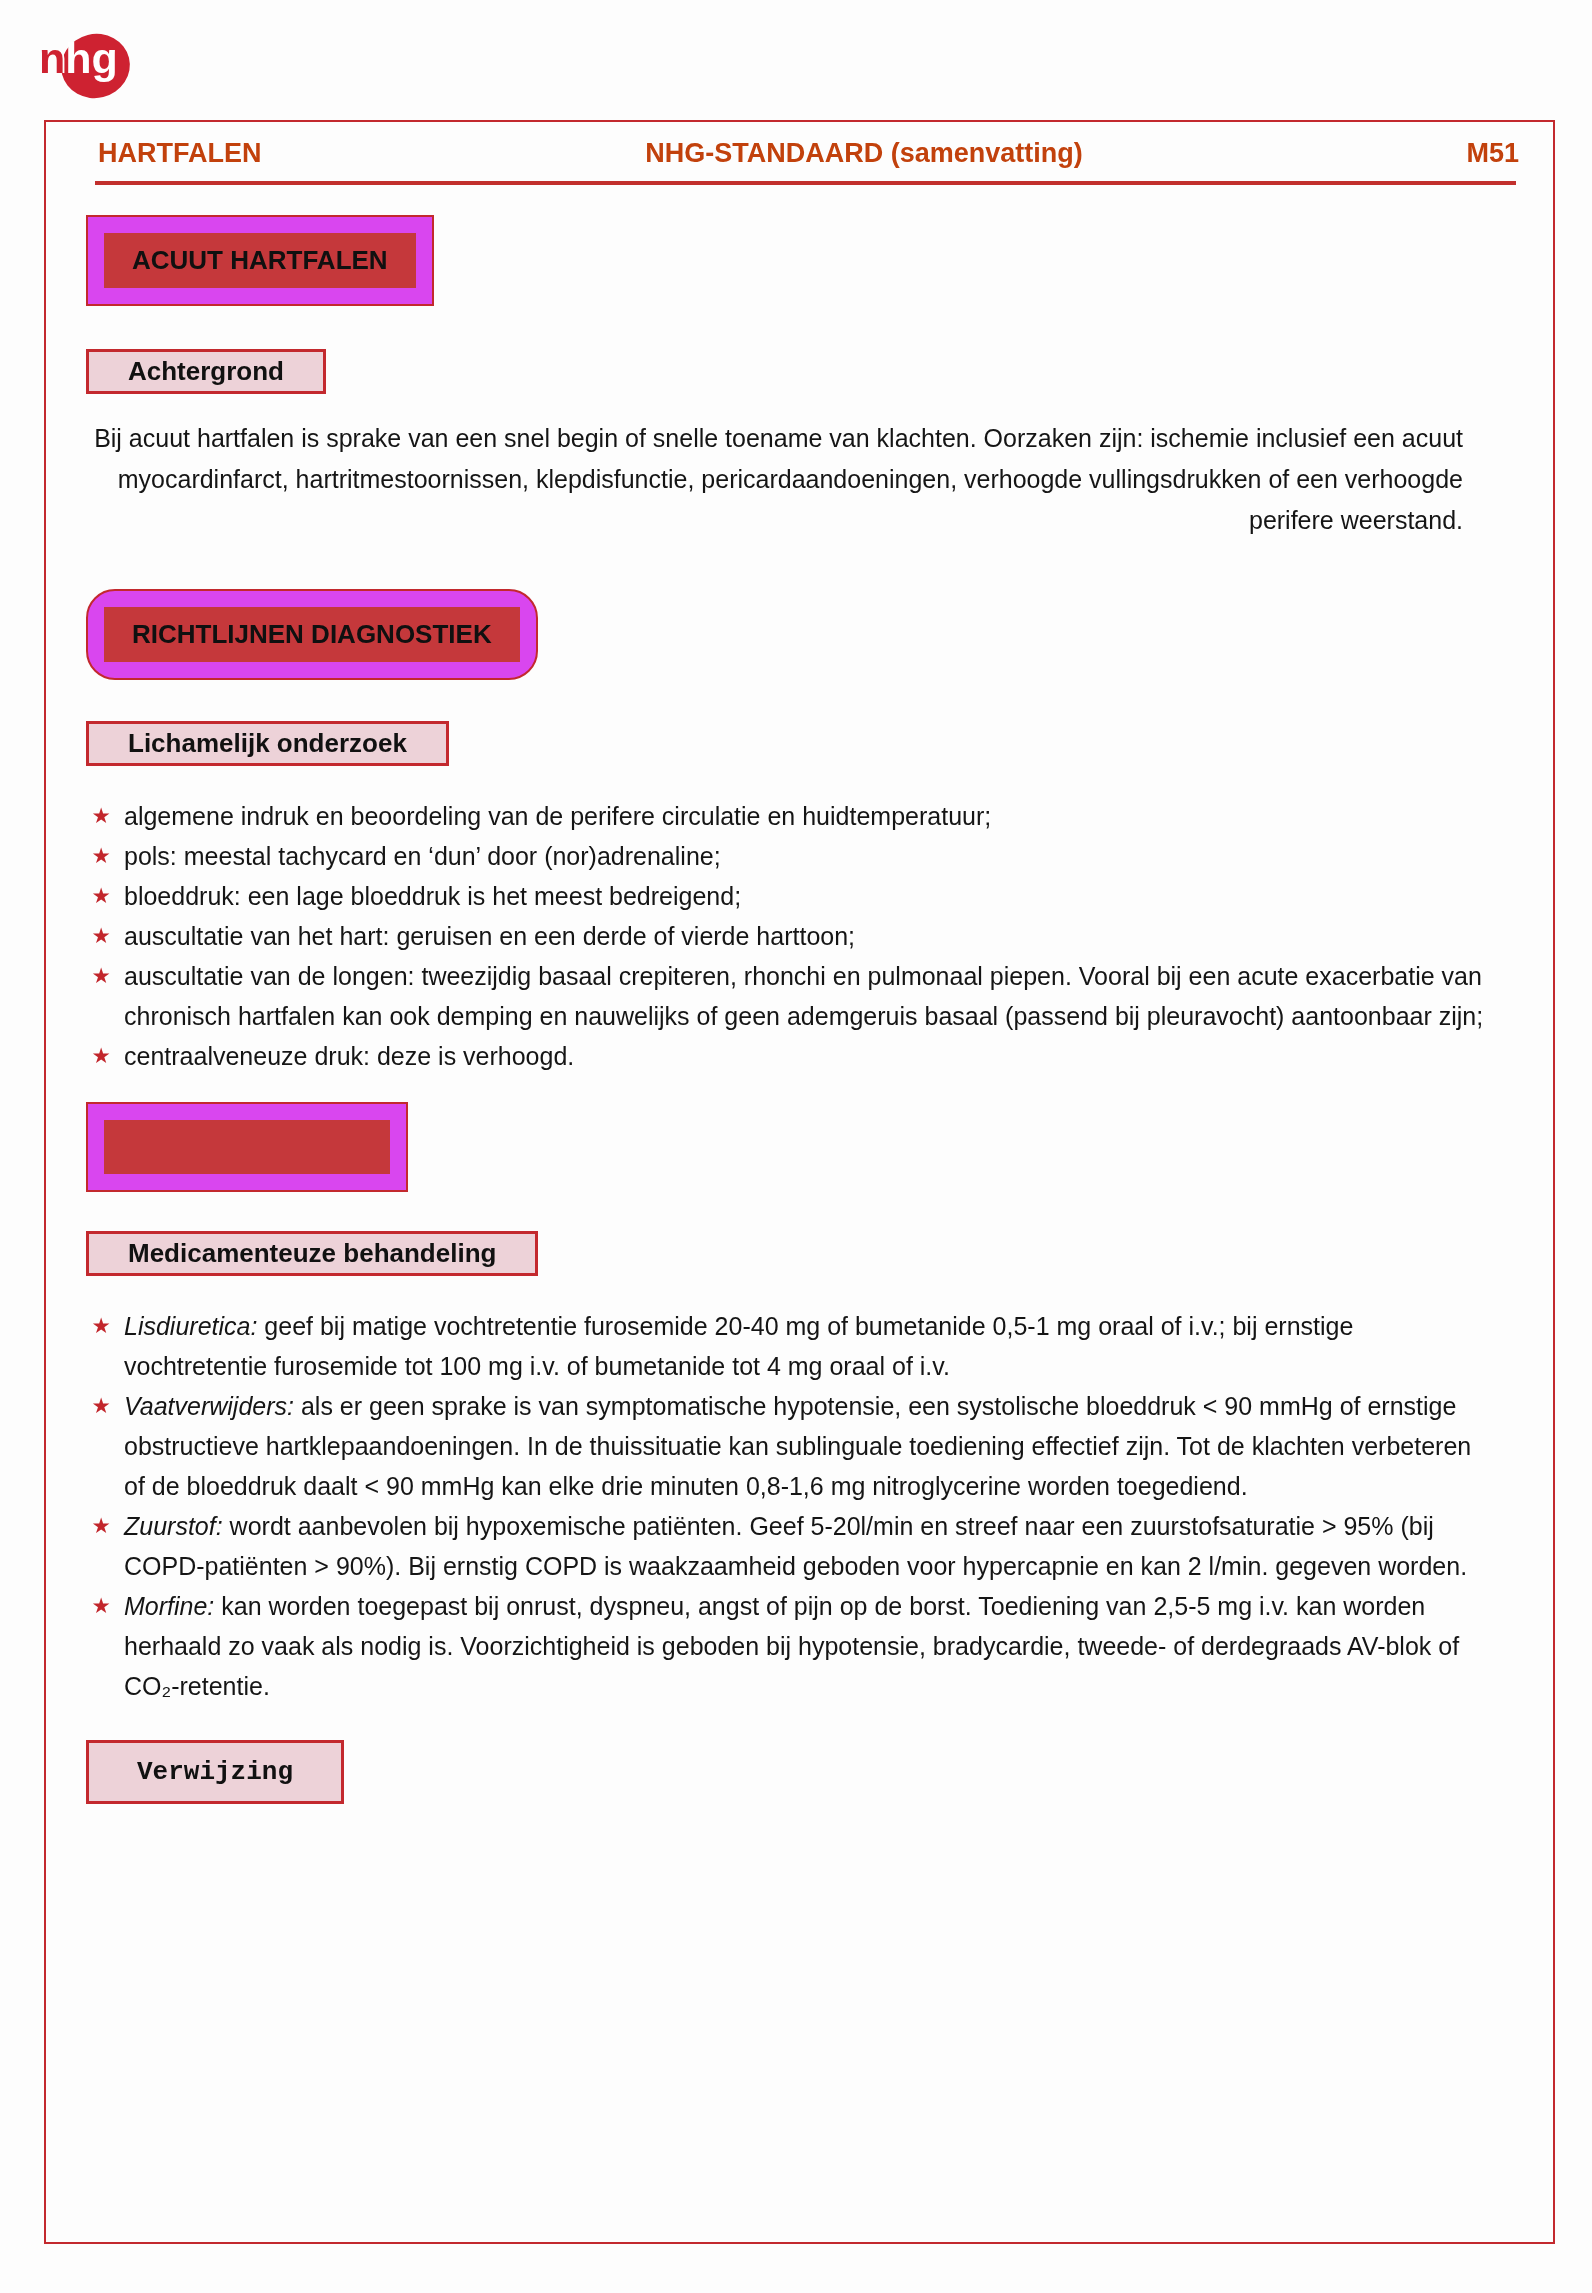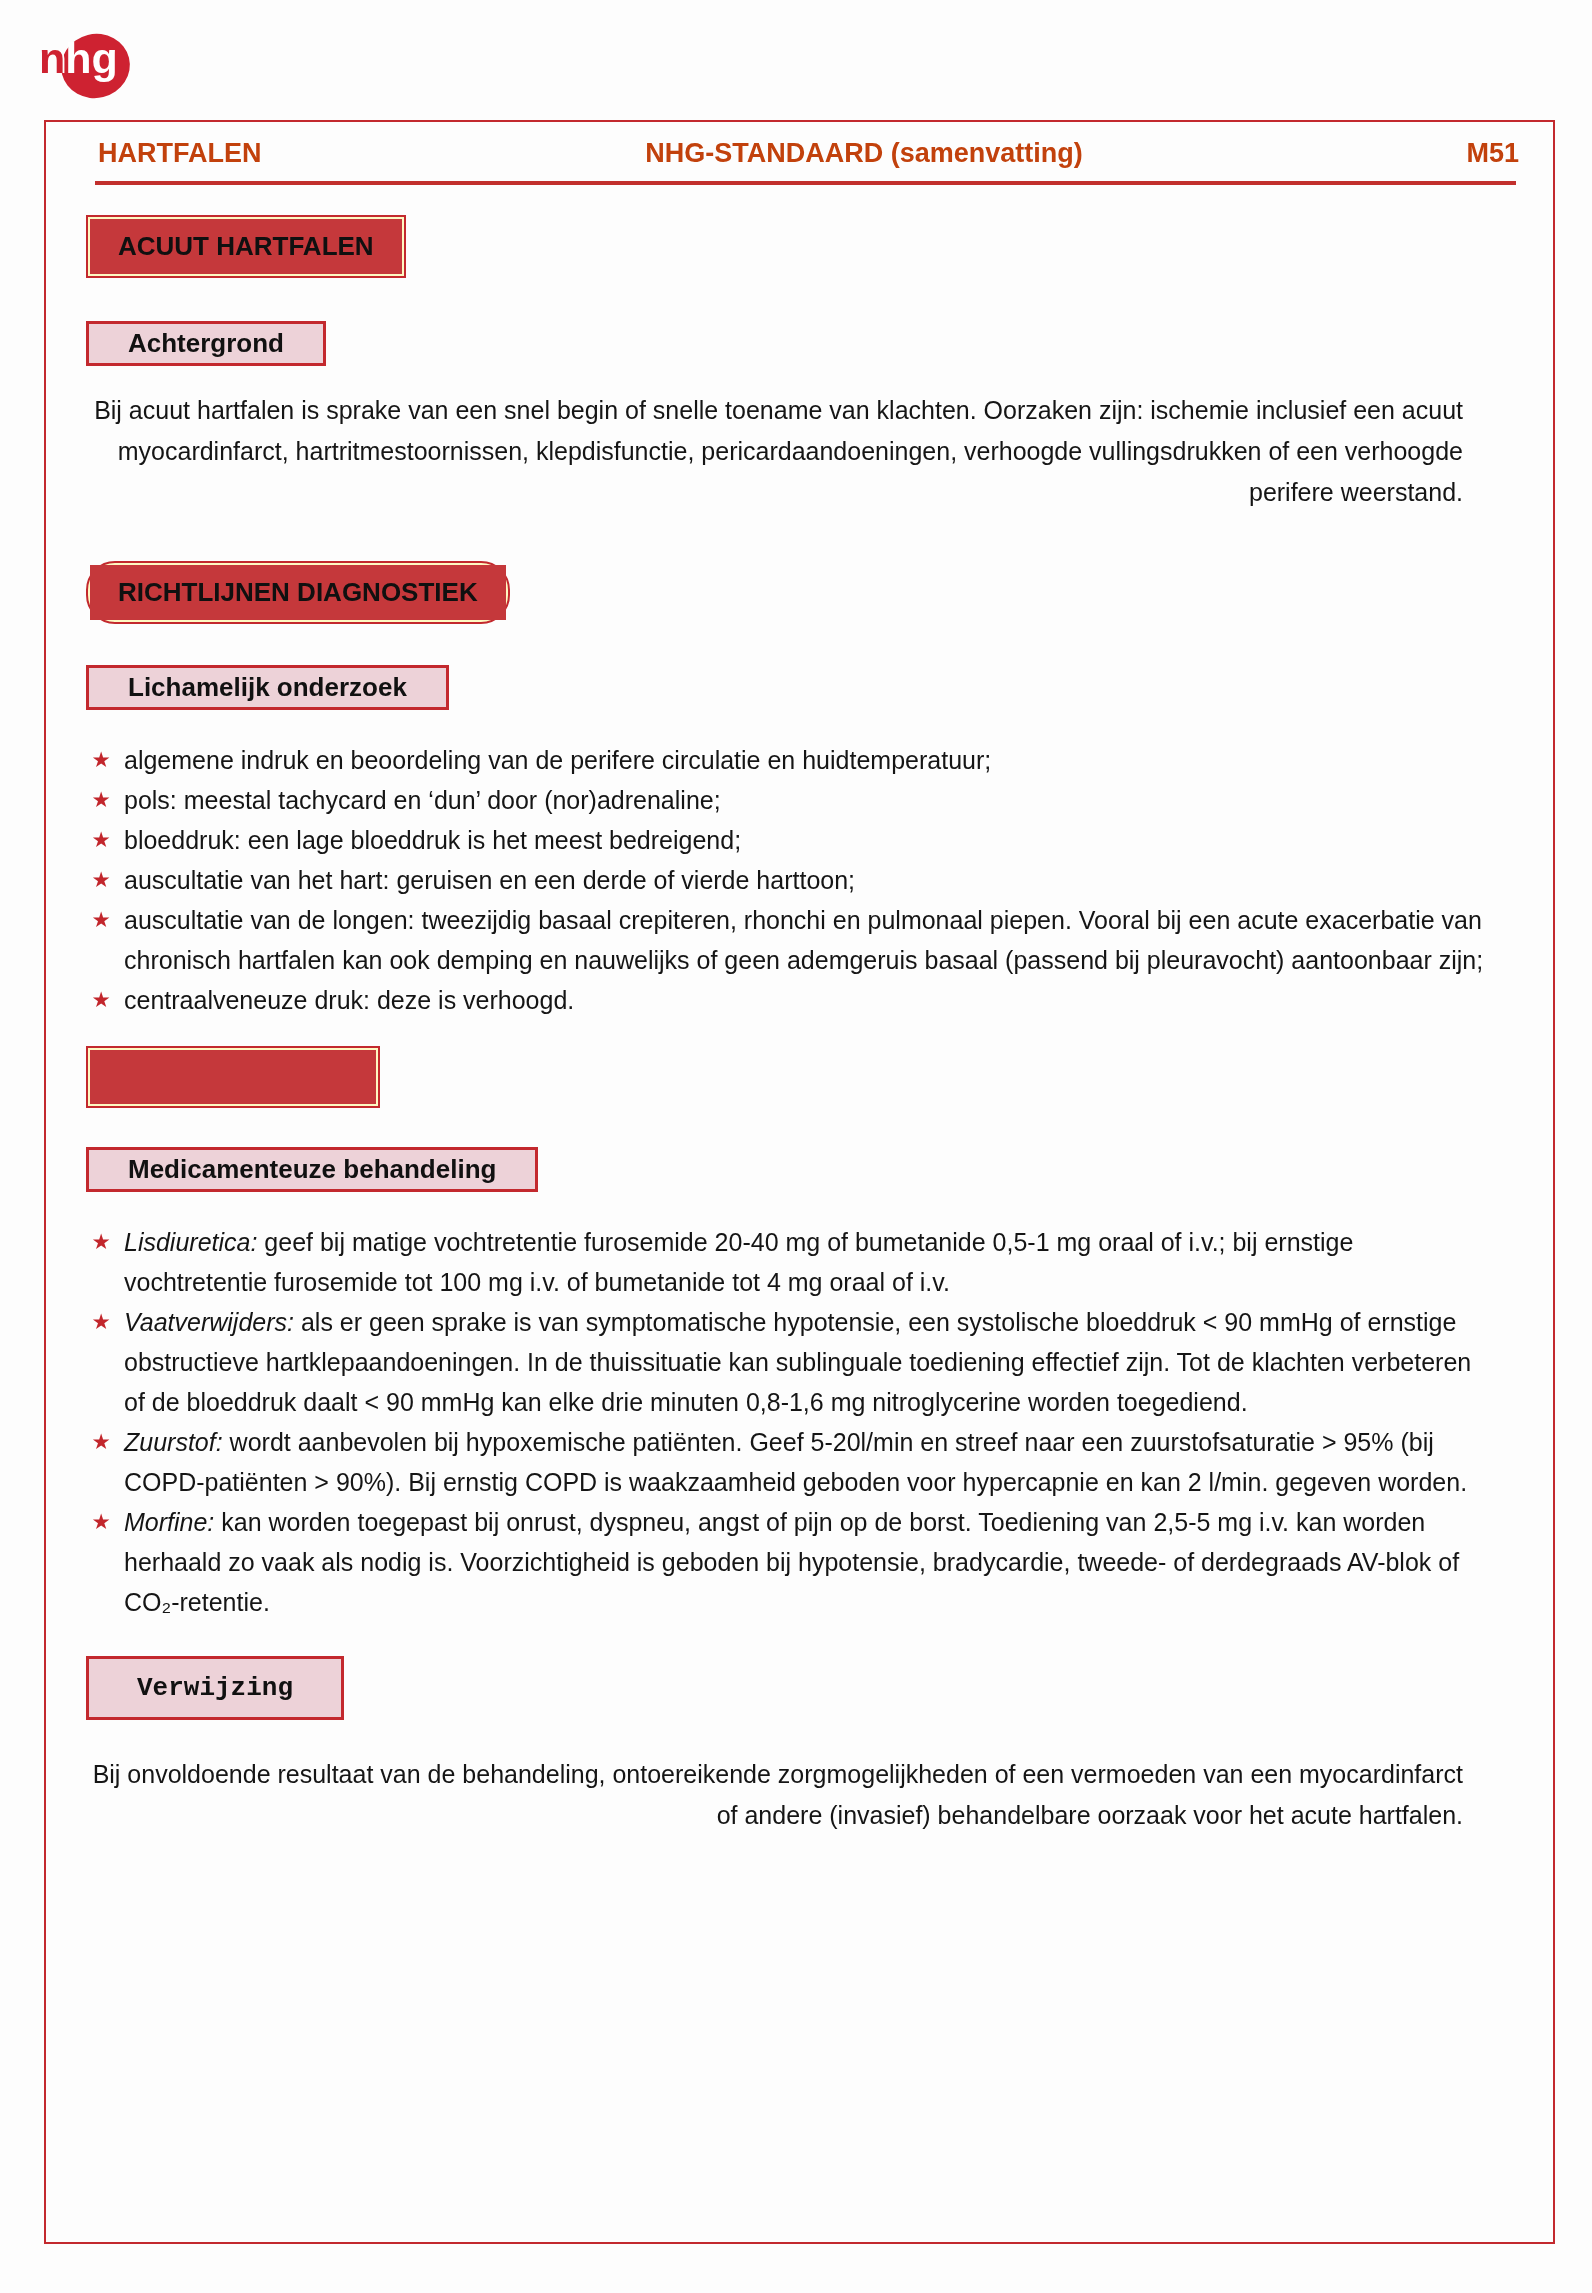--- a/index.html
+++ b/index.html
@@ -43,22 +43,22 @@
   .header-center { text-align:center; }
   .header-rule { height:3.7px; background:#c2302d; margin:12px 37px 0 49px; }
 
   
   .content { padding:0 56px 0 40px; }
 
   
   .banner {
     display:inline-block;
     border:2.8px solid #c3292e;
-    background:#fef9c3;
-    padding:2px;
+    background:#d946ef;
+    padding:16px;
   }
   .banner-inner {
     background:#c5383b;
     color:#101010;
     font-weight:bold; font-size:26px;
     text-align:center;
     padding:12px 28px;
     min-width:281px;
   }
   .banner-acuut { margin-top:30px; }
@@ -168,17 +168,16 @@
     <ul class="star-list">
       <li><span class="star">★</span><span class="lead">Lisdiuretica:</span><span> geef bij matige vochtretentie furosemide 20-40 mg of bumetanide 0,5-1 mg oraal of i.v.; bij ernstige vochtretentie furosemide tot 100 mg i.v. of bumetanide tot 4 mg oraal of i.v.</span></li>
       <li><span class="star">★</span><span class="lead">Vaatverwijders:</span><span> als er geen sprake is van symptomatische hypotensie, een systolische bloeddruk &lt; 90 mmHg of ernstige obstructieve hartklepaandoeningen. In de thuissituatie kan sublinguale toediening effectief zijn. Tot de klachten verbeteren of de bloeddruk daalt &lt; 90 mmHg kan elke drie minuten 0,8-1,6 mg nitroglycerine worden toegediend.</span></li>
       <li><span class="star">★</span><span class="lead">Zuurstof:</span><span> wordt aanbevolen bij hypoxemische patiënten. Geef 5-20l/min en streef naar een zuurstofsaturatie &gt; 95% (bij COPD-patiënten &gt; 90%). Bij ernstig COPD is waakzaamheid geboden voor hypercapnie en kan 2 l/min. gegeven worden.</span></li>
       <li><span class="star">★</span><span class="lead">Morfine:</span><span> kan worden toegepast bij onrust, dyspneu, angst of pijn op de borst. Toediening van 2,5-5 mg i.v. kan worden herhaald zo vaak als nodig is. Voorzichtigheid is geboden bij hypotensie, bradycardie, tweede- of derdegraads AV-blok of CO₂-retentie.</span></li>
     </ul>
 
     <div>
       <div class="pink-box pink-verwijzing">Verwijzing</div>
     </div>
-    <p class="body-text verwijzing-text">Bij onvoldoende resultaat van de behandeling, ontoereikende zorgmogelijkheden of een vermoeden van een myocardinfarct of andere (invasief) behandelbare oorzaak voor het acute hartfalen.</p>
 
   </div>
 </div>
 
 
 </body></html>

